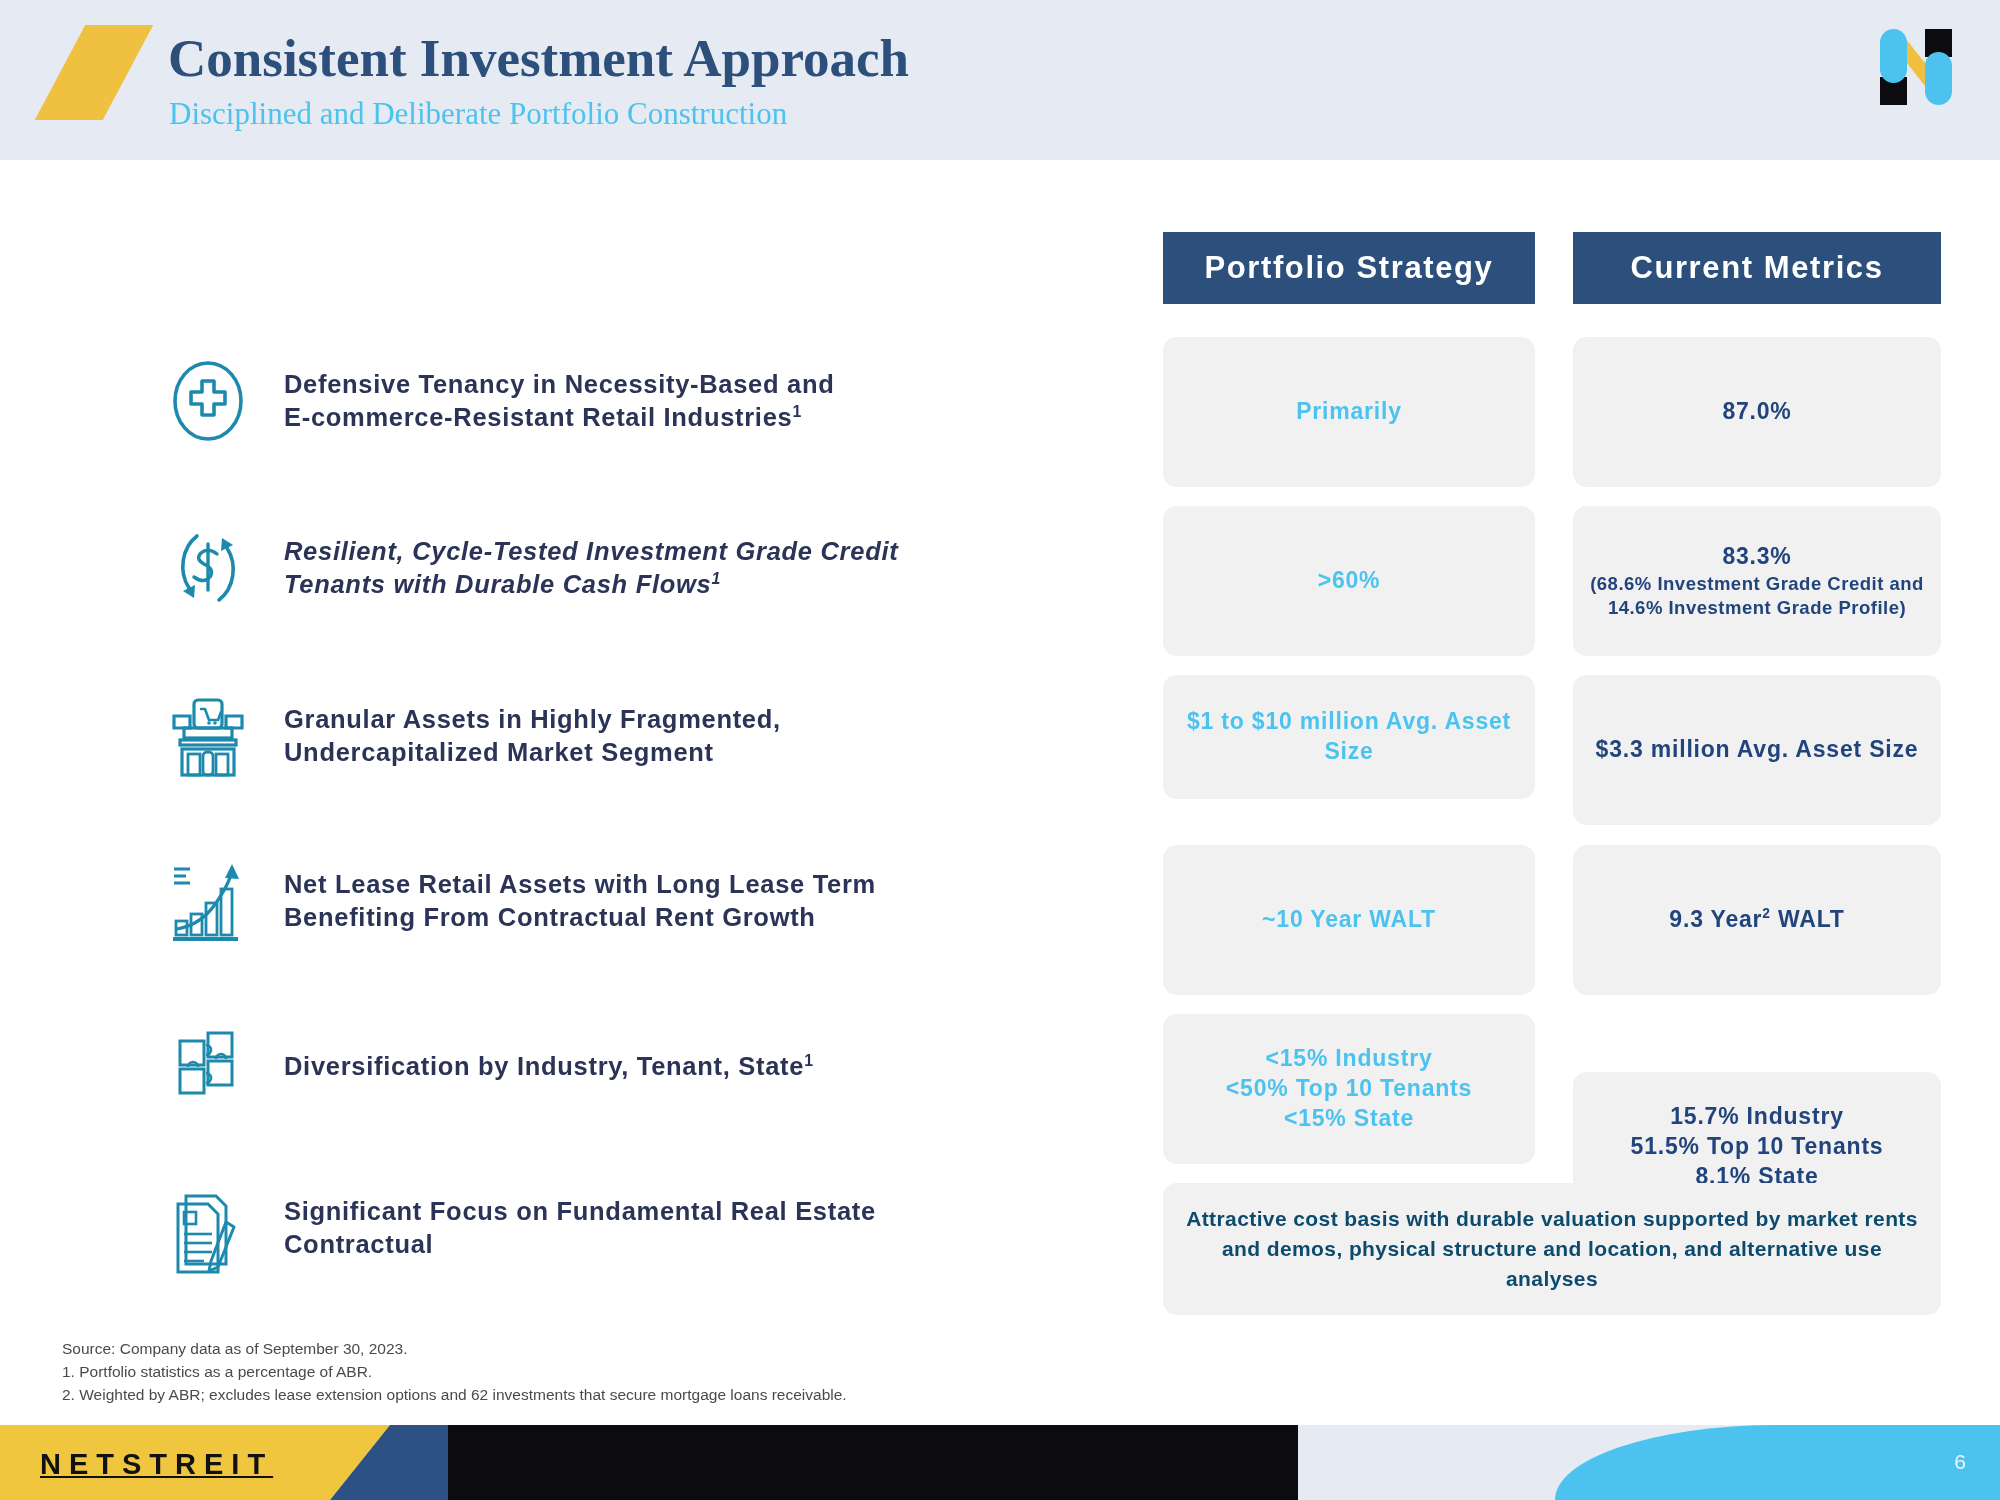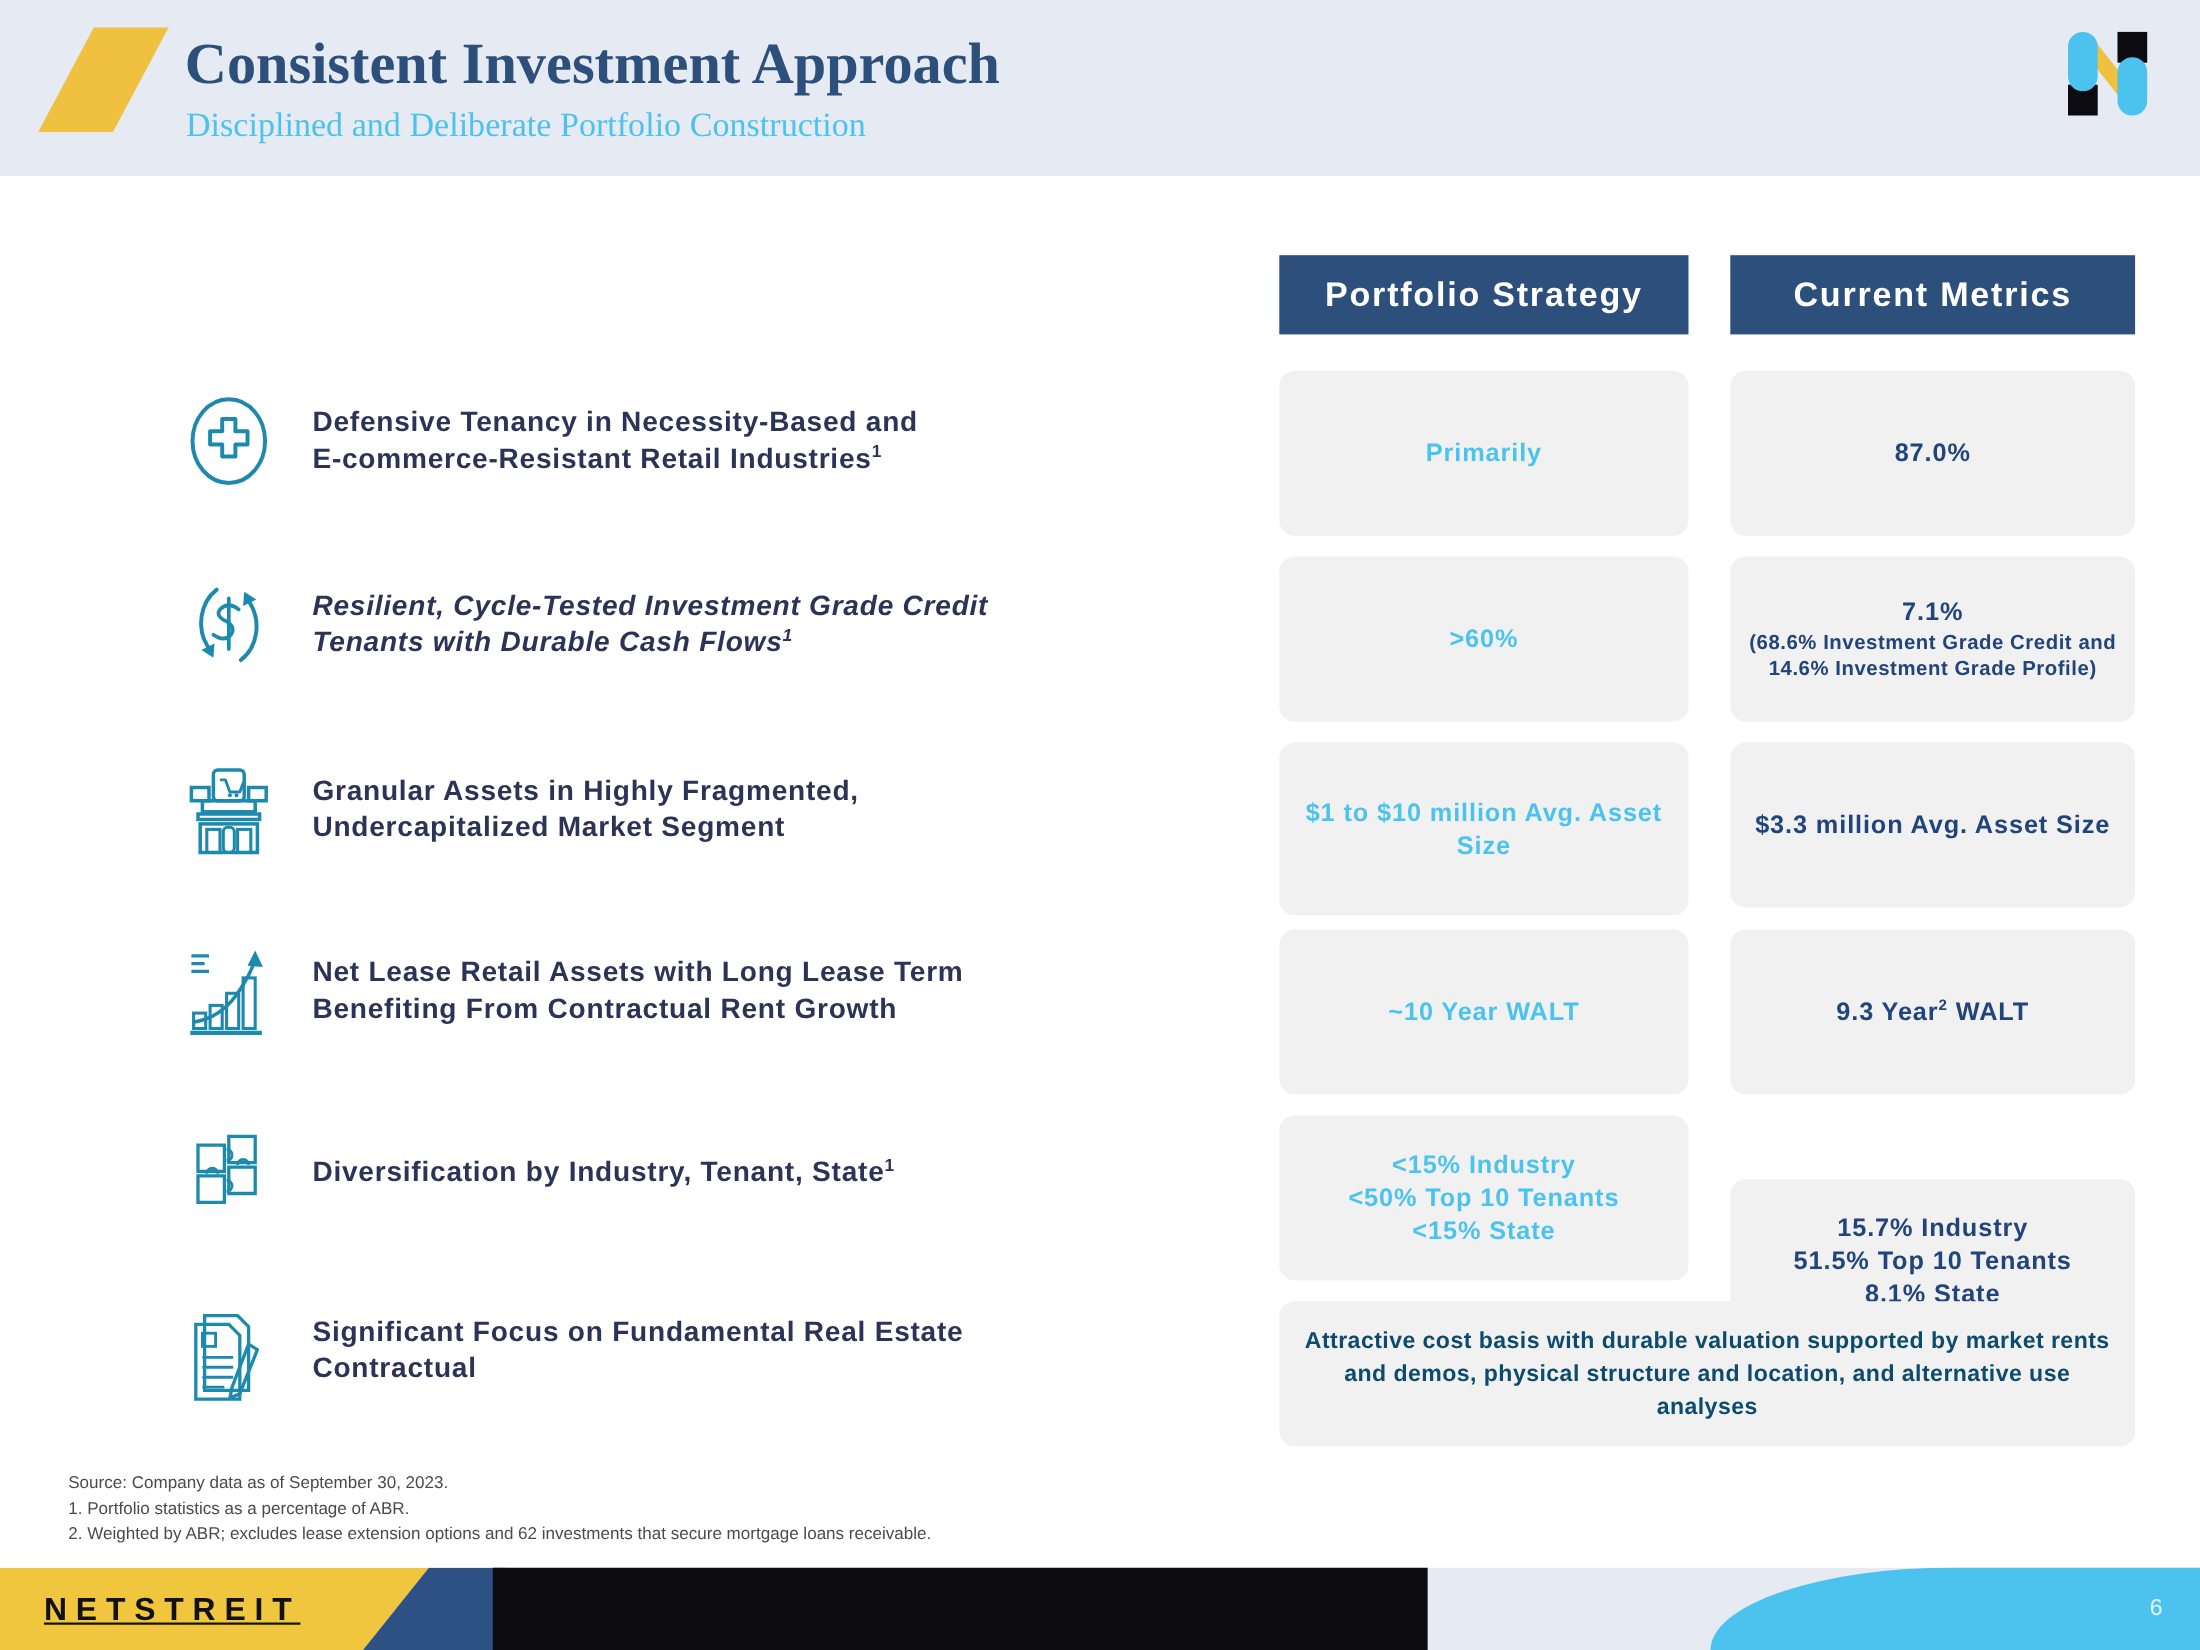--- a/index.html
+++ b/index.html
@@ -283,35 +283,35 @@
       <span>Contractual</span>
     </div>
   </div>
 
   <div class="card strategy col-strategy" style="top:337px;height:150px;">
     <span class="big">Primarily</span>
   </div>
   <div class="card strategy col-strategy" style="top:506px;height:150px;">
     <span class="big">&gt;60%</span>
   </div>
-  <div class="card strategy col-strategy" style="top:675px;height:157px;justify-content:center;">
+  <div class="card strategy col-strategy" style="top:675px;height:124px;justify-content:center;">
     <span class="big multiline">$1 to $10 million Avg. Asset Size</span>
   </div>
   <div class="card strategy col-strategy" style="top:845px;height:150px;">
     <span class="big">~10 Year WALT</span>
   </div>
   <div class="card strategy col-strategy" style="top:1014px;height:150px;">
     <span class="big multiline">&lt;15% Industry<br>&lt;50% Top 10 Tenants<br>&lt;15% State</span>
   </div>
 
   <div class="card metrics col-metrics" style="top:337px;height:150px;">
     <span class="big">87.0%</span>
   </div>
   <div class="card metrics col-metrics" style="top:506px;height:150px;flex-direction:column;justify-content:center;">
-    <span class="big">7.1%</span>
+    <span class="big">83.3%</span>
     <span class="small">(68.6% Investment Grade Credit and 14.6% Investment Grade Profile)</span>
   </div>
   <div class="card metrics col-metrics" style="top:675px;height:150px;">
     <span class="big multiline">$3.3 million Avg. Asset Size</span>
   </div>
   <div class="card metrics col-metrics" style="top:845px;height:150px;">
     <span class="big"><span>9.3 Year</span><sup>2</sup><span> WALT</span></span>
   </div>
   <div class="card metrics col-metrics" style="top:1072px;height:150px;align-items:center;">
     <span class="big multiline">15.7% Industry<br>51.5% Top 10 Tenants<br>8.1% State</span>

